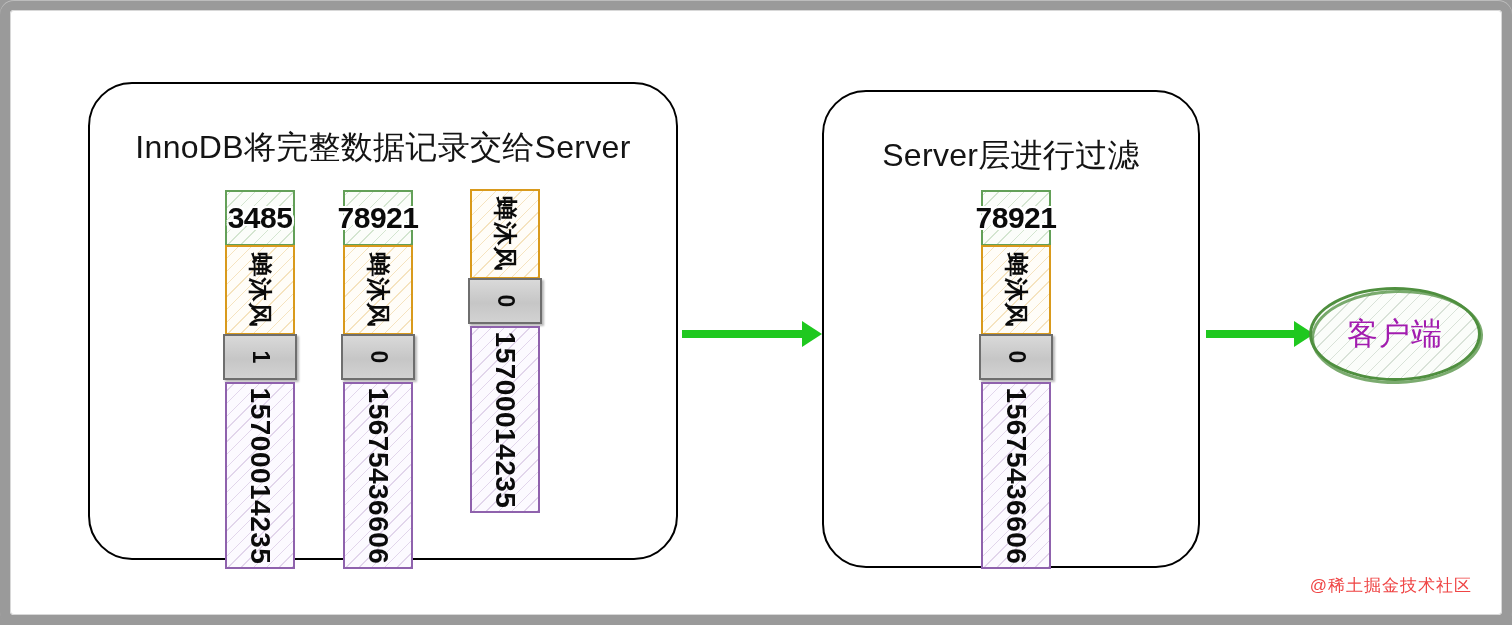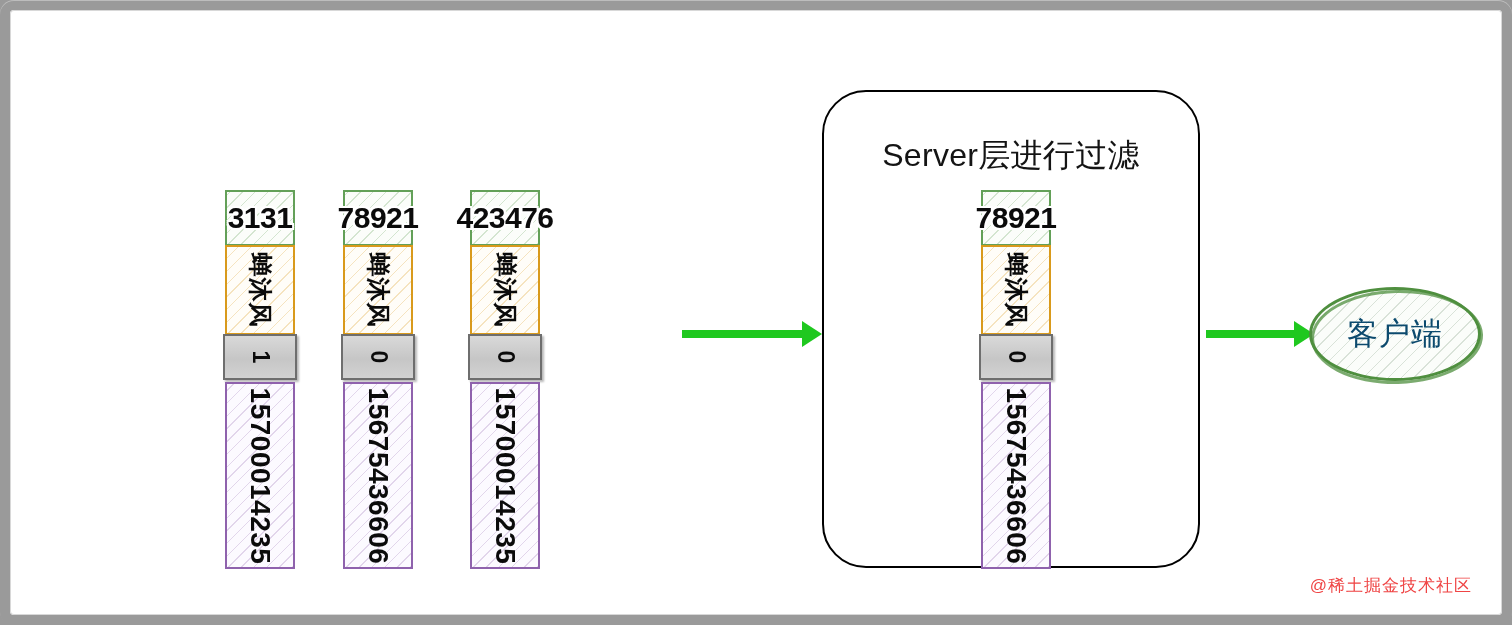--- a/index.html
+++ b/index.html
@@ -209,45 +209,48 @@
     background: none;
     border-color: rgba(79,143,63,.75);
   }
   #client .label {
     position: absolute;
     inset: 0;
     display: flex;
     align-items: center;
     justify-content: center;
     font-size: 31px;
-    color: #0c4a6e;
+    color: #a21caf;
     letter-spacing: 1px;
   }
 
   
   #watermark {
     position: absolute;
     right: 30px;
     bottom: 18px;
     font-size: 17px;
     color: #ef4444;
     letter-spacing: 1px;
     white-space: nowrap;
   }
 </style>
 </head>
 <body>
 
 <div id="canvas">
   <div id="page">
 
+    <div class="panel" id="panel-left">
+      <div class="panel-title">InnoDB将完整数据记录交给Server</div>
+    </div>
 
     <div class="record" style="left:215px; top:180px;">
       <div class="cell cell-id horiz">
-        <span class="v">3131</span>
+        <span class="v">3485</span>
       </div>
       <div class="cell cell-name">
         <span class="v">蝉沐风</span>
       </div>
       <div class="cell cell-flag">
         <span class="v">1</span>
       </div>
       <div class="cell cell-phone">
         <span class="v">15700014235</span>
       </div>
@@ -262,23 +265,20 @@
       </div>
       <div class="cell cell-flag">
         <span class="v">0</span>
       </div>
       <div class="cell cell-phone">
         <span class="v">15675436606</span>
       </div>
     </div>
 
     <div class="record" style="left:460px; top:180px;">
-      <div class="cell cell-id horiz">
-        <span class="v">423476</span>
-      </div>
       <div class="cell cell-name">
         <span class="v">蝉沐风</span>
       </div>
       <div class="cell cell-flag">
         <span class="v">0</span>
       </div>
       <div class="cell cell-phone">
         <span class="v">15700014235</span>
       </div>
     </div>

